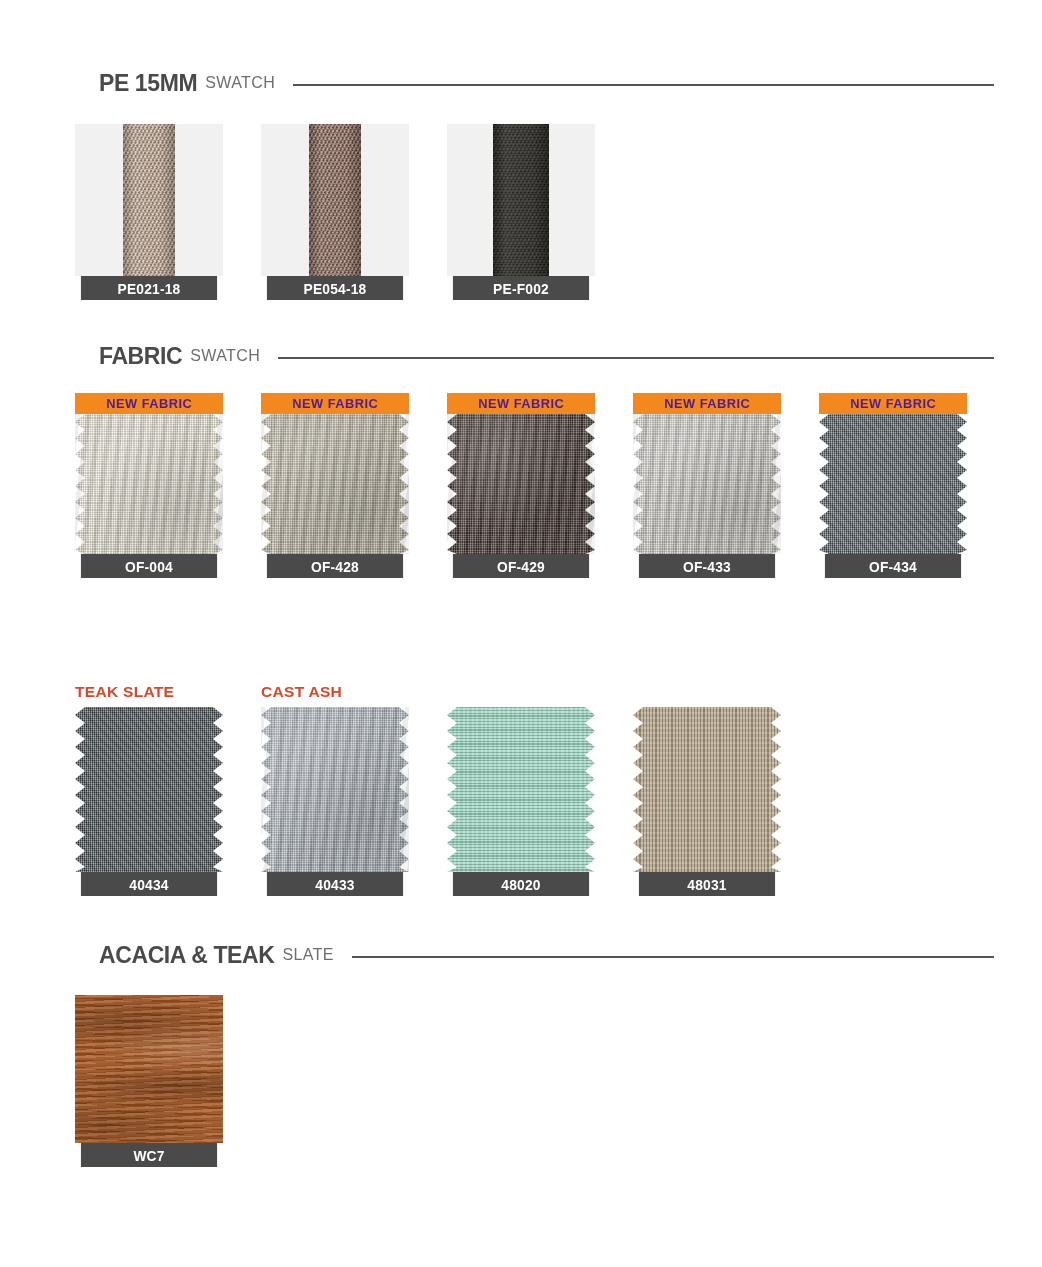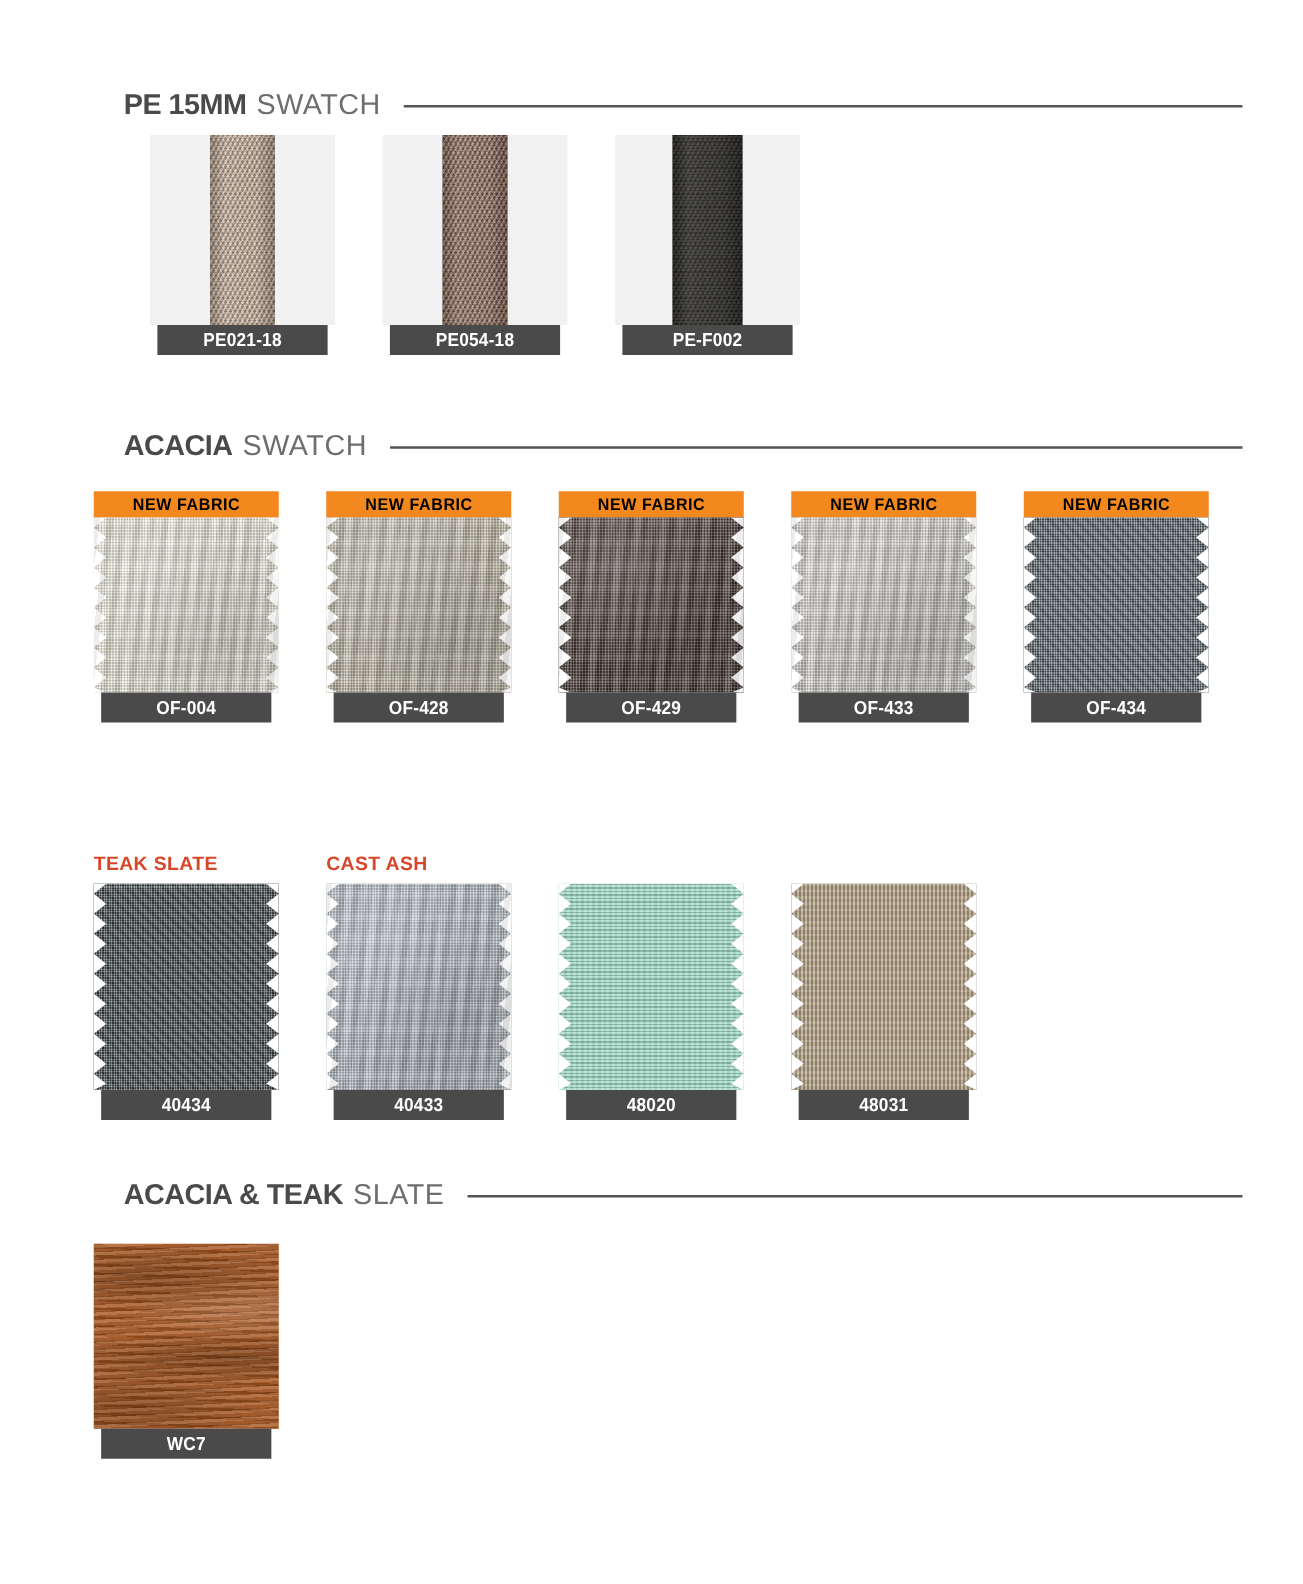--- a/index.html
+++ b/index.html
@@ -21,21 +21,21 @@
   .sec-head { display: flex; align-items: center; height: 30px; width: 895px; }
   .sec-head .t-bold {
     font-weight: 700;
     font-size: 23px;
     letter-spacing: -0.4px;
     color: #4a4a4a;
     white-space: nowrap;
   }
   .sec-head .t-light {
     font-weight: 300;
-    font-size: 23px;
+    font-size: 16px;
     letter-spacing: 0.4px;
     color: #6e6e6e;
     white-space: nowrap;
     margin-left: 8px;
     font-family: "Liberation Sans", sans-serif;
   }
   .sec-head .rule {
     flex: 1 1 auto;
     height: 2px;
     background: #555555;
@@ -141,21 +141,21 @@
       repeating-linear-gradient(to right, rgba(255,255,255,.26) 0 1px, rgba(0,0,0,.22) 1px 2px),
       repeating-linear-gradient(to bottom, rgba(255,255,255,.22) 0 1px, rgba(0,0,0,.24) 1px 2px),
       repeating-linear-gradient(44deg, rgba(0,0,0,.10) 0 3px, rgba(255,255,255,.10) 3px 7px);
   }
 
   
   .banner {
     width: 148px;
     height: 21px;
     background: #f3881f;
-    color: #000000;
+    color: #4c1d95;
     font-size: 13.5px;
     font-weight: 700;
     letter-spacing: 0.5px;
     display: flex;
     align-items: center;
     justify-content: center;
     font-family: "Liberation Sans Narrow", "Liberation Sans", sans-serif;
     transform-origin: center;
   }
   .banner span { transform: scaleX(0.95); display: inline-block; }
@@ -198,21 +198,21 @@
 <div class="sheet">
 
   <div class="section" style="top:68px;">
     <div class="sec-head">
       <div class="t-bold">PE 15MM</div>
       <div class="t-light">SWATCH</div>
       <div class="rule"></div>
     </div>
   </div>
 
-  <div class="row" style="top:108px;margin-left:45px;">
+  <div class="row" style="top:124px;">
 
     <div class="col">
       <div class="pe-tile" style="background:#f1f1f1">
         <div class="pe-strap" style="background:#a89482">
           <div class="shade"></div>
         </div>
       </div>
       <div class="labelbar">PE021-18</div>
     </div>
 
@@ -231,21 +231,21 @@
           <div class="shade"></div>
         </div>
       </div>
       <div class="labelbar">PE-F002</div>
     </div>
 
   </div>
 
   <div class="section" style="top:341px;">
     <div class="sec-head">
-      <div class="t-bold">ACACIA</div>
+      <div class="t-bold">FABRIC</div>
       <div class="t-light">SWATCH</div>
       <div class="rule"></div>
     </div>
   </div>
 
   <div class="row" style="top:393px;">
 
     <div class="col">
       <div class="banner">
           <span>NEW FABRIC</span>

